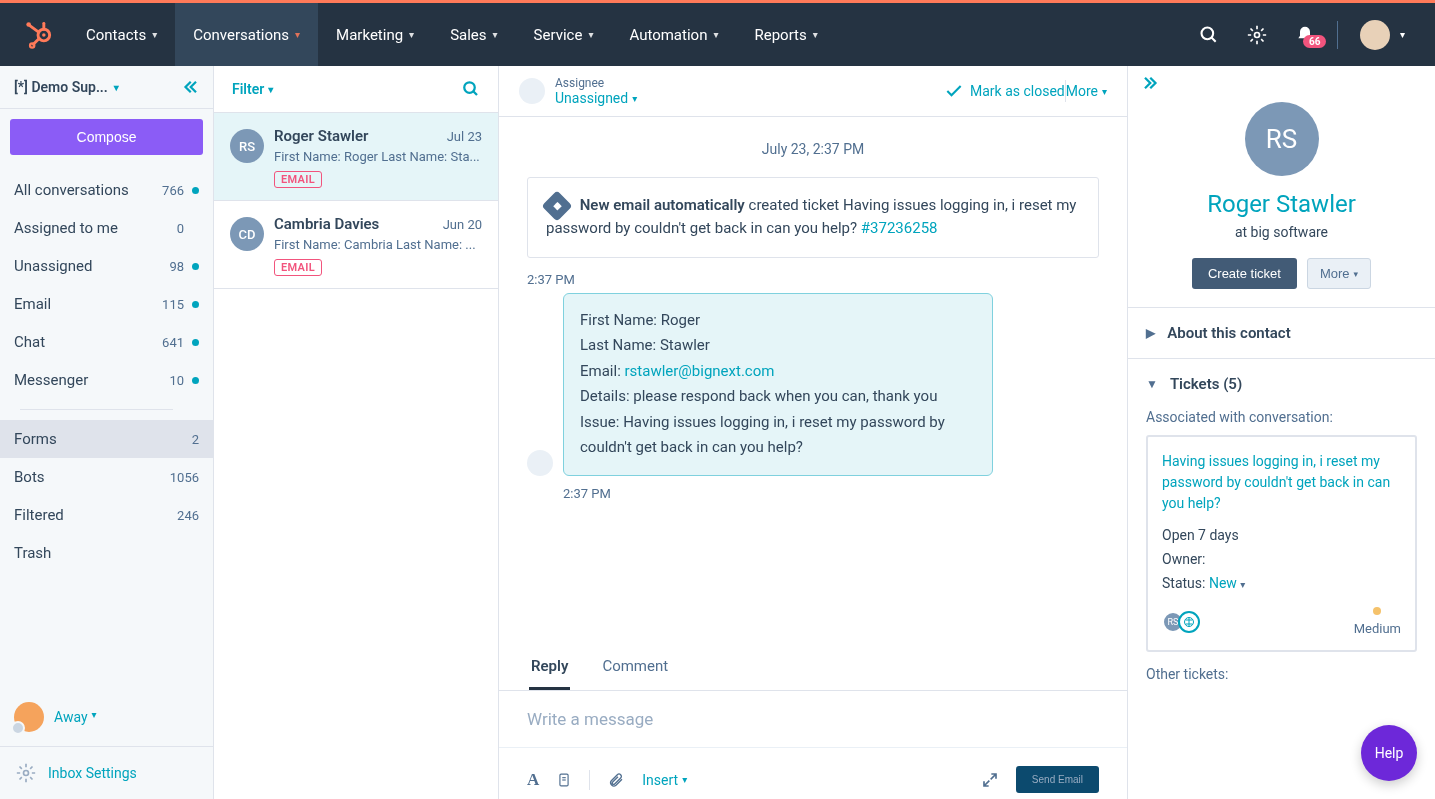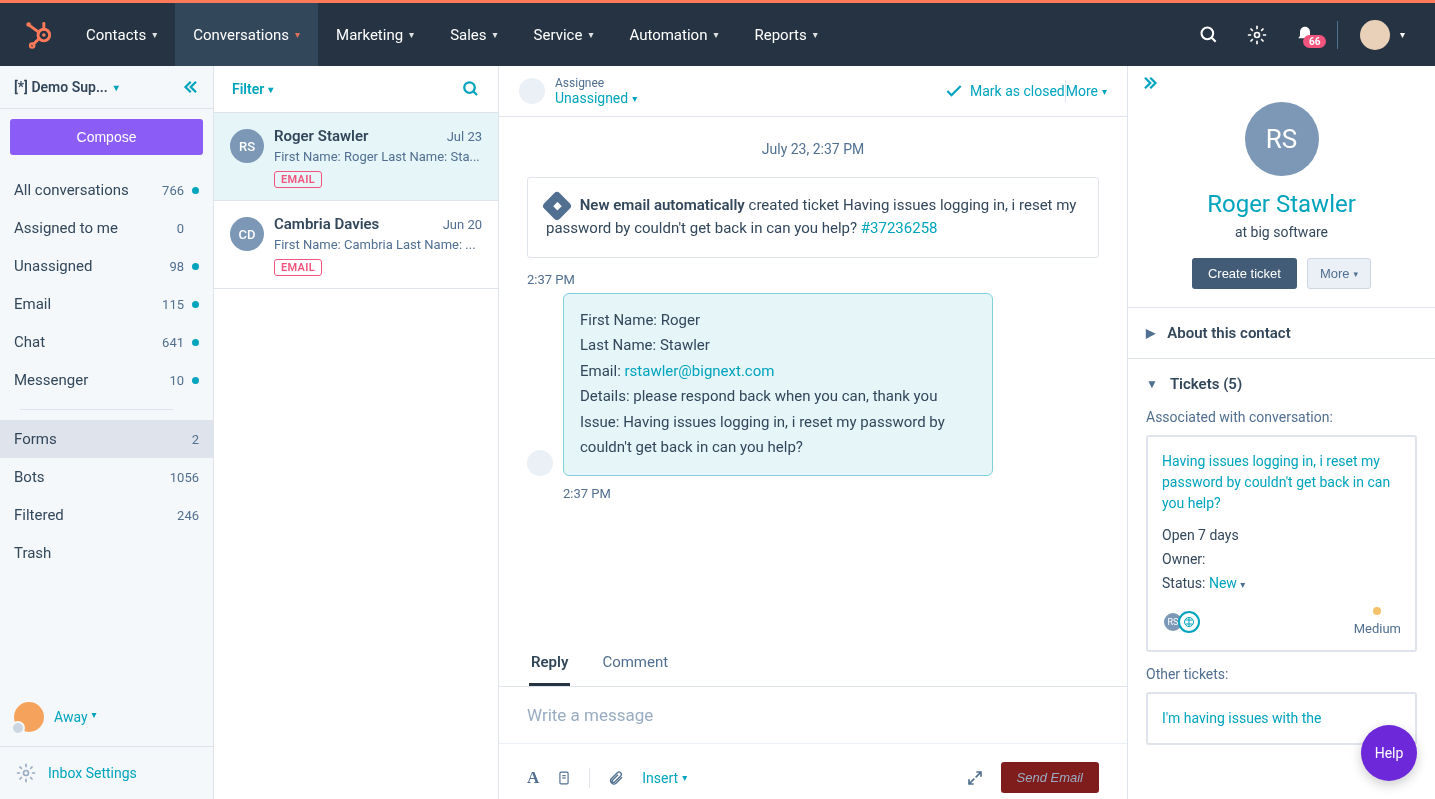--- a/index.html
+++ b/index.html
@@ -88,21 +88,21 @@
   .tab:not(.active) { color: #516f90; font-weight: 400; }
 
   .composer { padding: 18px 28px 0; }
   .composer-input { color: #99acc2; font-size: 17px; }
   .composer-toolbar { display: flex; align-items: center; gap: 18px; padding: 18px 28px 6px; border-top: 1px solid #eaf0f6; margin-top: 18px; }
   .tbicon { color: #516f90; font-size: 15px; }
   .vdiv2 { width: 1px; height: 20px; background: #dfe3eb; }
   .insert-link { color: #00a4bd; display: flex; align-items: center; gap: 4px; }
   .toolbar-spacer { flex: 1; }
   .expand-icon { color: #516f90; }
-  .send-btn { background: #7f1d1d; color: #99acc2; border: none; padding: 8px 16px; border-radius: 3px; font-size: 13px; font-style: italic; }
+  .send-btn { background: #0c4a6e; color: #99acc2; border: none; padding: 8px 16px; border-radius: 3px; font-size: 10px; }
 
   
   .rpanel { width: 307px; overflow: auto; padding-bottom: 20px; }
   .rp-head { padding: 8px 14px 0; }
   .rp-collapse { color: #00a4bd; }
   .rp-contact { text-align: center; padding: 10px 20px 18px; }
   .rp-av { width: 74px; height: 74px; border-radius: 50%; background: #7c98b6; color: #fff; display: inline-flex; align-items: center; justify-content: center; font-size: 26px; font-weight: 400; }
   .rp-name { color: #00a4bd; font-size: 24px; font-weight: 400; margin: 14px 0 6px; }
   .rp-sub { color: #33475b; font-size: 14px; margin-bottom: 18px; }
   .rp-btns { display: flex; justify-content: center; gap: 10px; }
@@ -472,22 +472,19 @@
                   </svg>
                 </div>
             </div>
             <div class="priority">
                 <span class="dot"></span>
                 <span>Medium</span>
               </div>
           </div>
         </div>
         <div class="assoc-label">Other tickets:</div>
-        <div class="ticket-box" style="margin-bottom:0;padding-bottom:4px;">
-          <div class="ticket-title">I'm having issues with the</div>
-        </div>
       </div>
     </div>
   </div>
 
 </div>
 
 <div class="help-btn">Help</div>
 
 </body></html>

